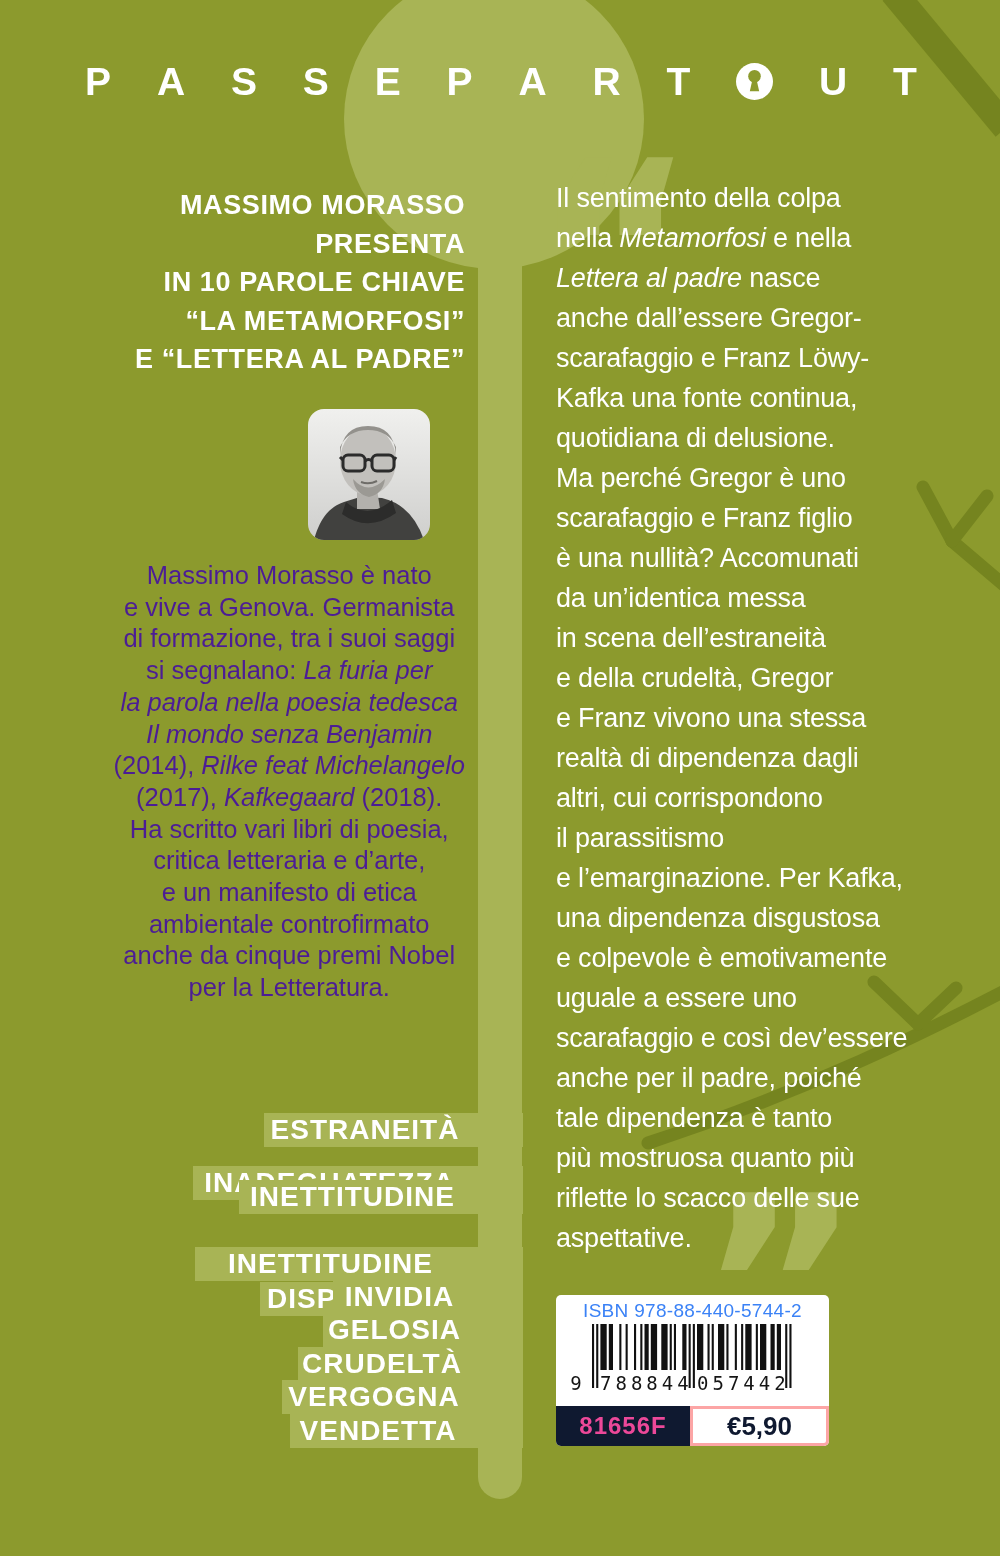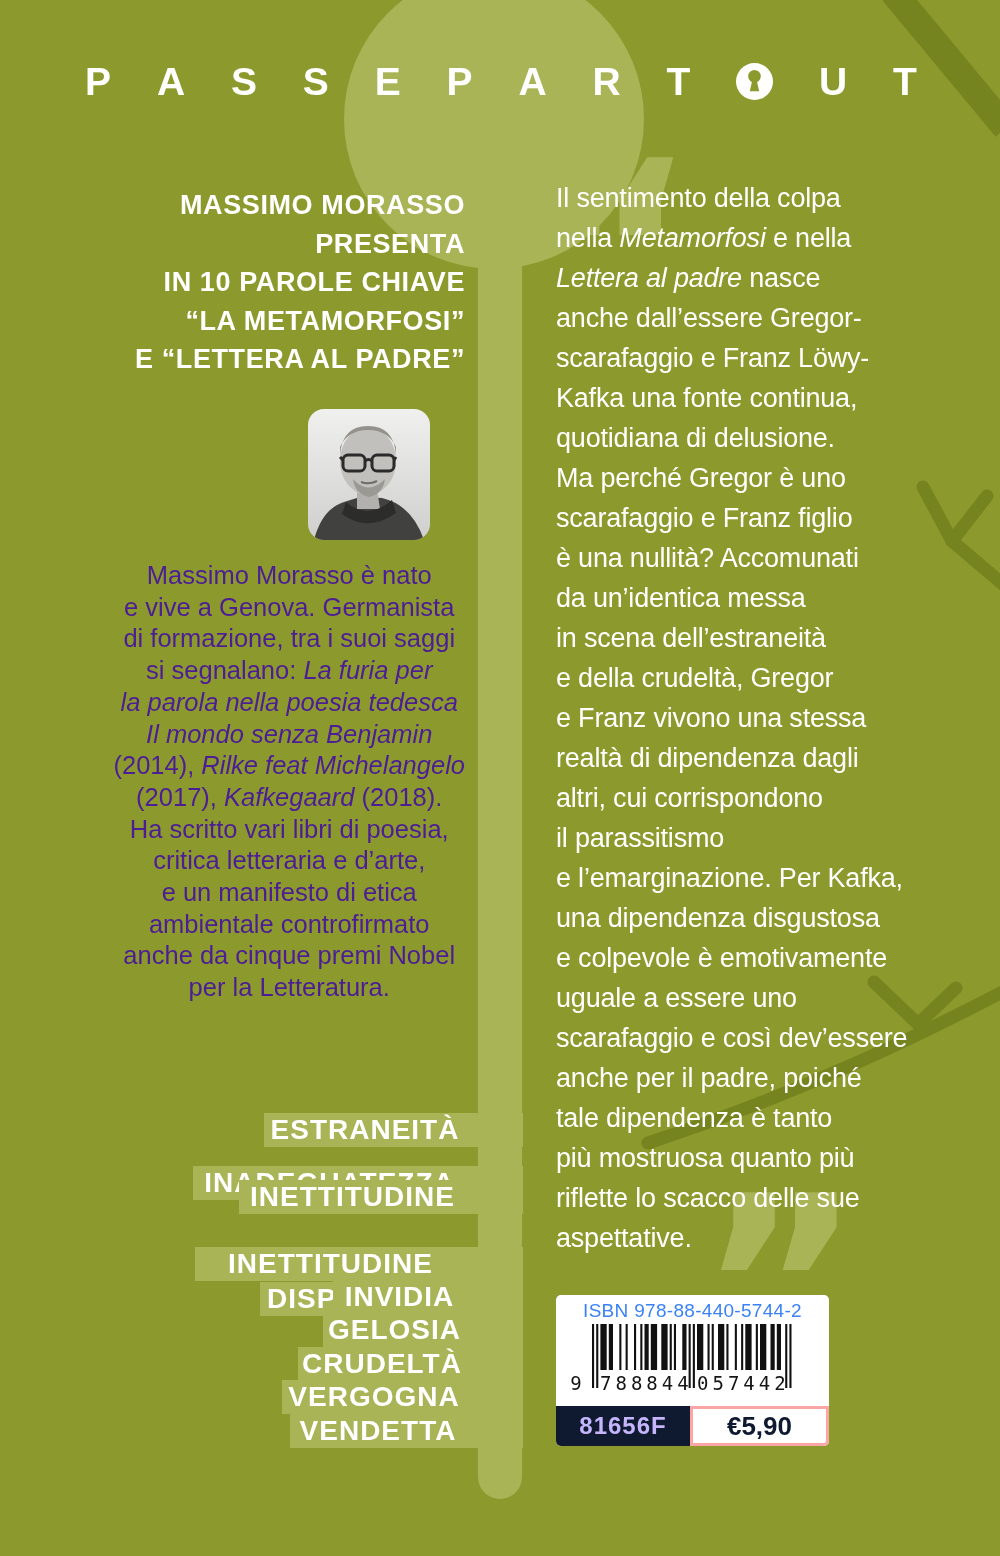--- a/index.html
+++ b/index.html
@@ -49,21 +49,21 @@
         background:#fff;border-radius:5px;}
   #isbn-label{position:absolute;left:0;right:0;top:5px;text-align:center;color:#3b82f6;
         font-size:19px;letter-spacing:0.3px;}
   #barcode{position:absolute;left:36px;top:29px;}
   .bc-digit{position:absolute;top:77px;font-family:"DejaVu Sans Mono","Liberation Mono",monospace;
         font-size:19px;color:#151515;background:#fff;letter-spacing:4px;text-align:center;}
   #bcd1{left:10px;width:20px;letter-spacing:0;}
   #bcd2{left:44px;width:88px;}
   #bcd3{left:141px;width:88px;}
   #isbn-bottom{position:absolute;left:0;right:0;bottom:0;height:40px;display:flex;}
-  #isbn-code{width:134px;background:#0f1930;color:#c4b5fd;font-weight:bold;font-size:24px;
+  #isbn-code{width:134px;background:#0f1930;color:#ec4899;font-weight:bold;font-size:24px;
         letter-spacing:1px;display:flex;align-items:center;justify-content:center;
         border-radius:0 0 0 5px;}
   #isbn-price{flex:1;background:#fff;border:3px solid #fca5a5;color:#0f1930;font-weight:bold;
         font-size:26px;display:flex;align-items:center;justify-content:center;
         border-radius:0 0 5px 0;}
 </style>
 </head>
 <body>
 
 <div class="page">

